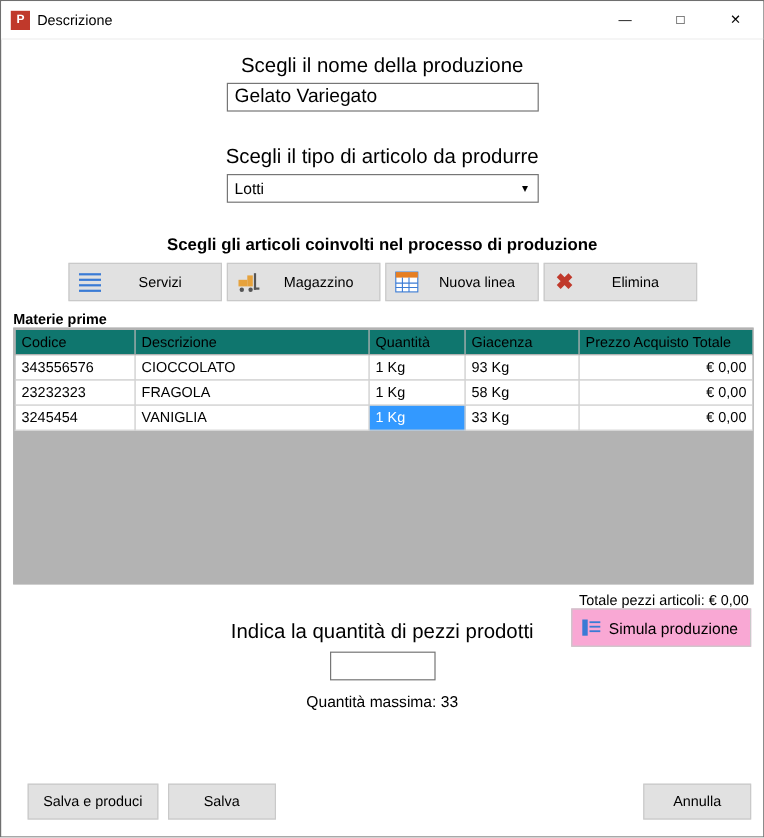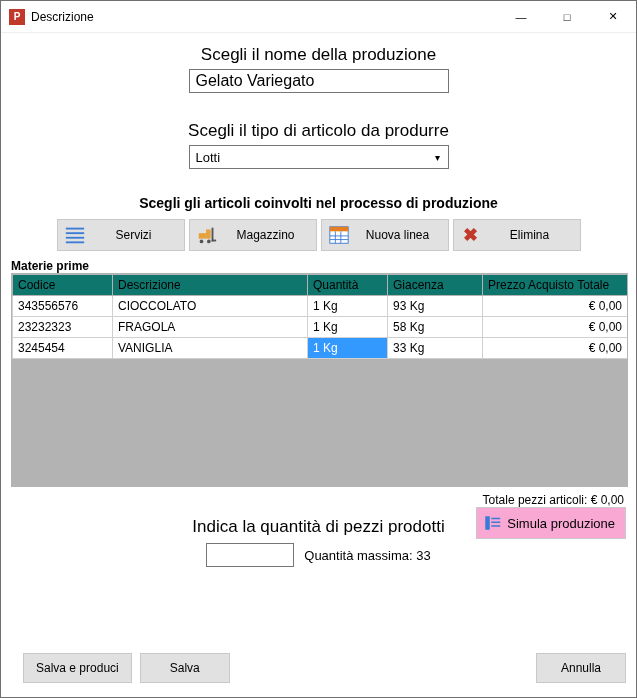--- a/index.html
+++ b/index.html
@@ -145,20 +145,21 @@
   font-size: 12px;
   margin: 6px 2px 0 0;
 }
 .qty-row {
   display: flex;
   align-items: center;
   justify-content: center;
   gap: 10px;
   margin: 6px 0;
   position: relative;
+  flex-direction: column;
 }
 .qty-input {
   width: 88px; height: 24px;
   border: 1px solid #767676;
   padding: 2px 4px;
 }
 .sim-btn {
   position: absolute; right: 0; top: -30px;
   display: flex; align-items: center;
   background: #f9a8d4;

